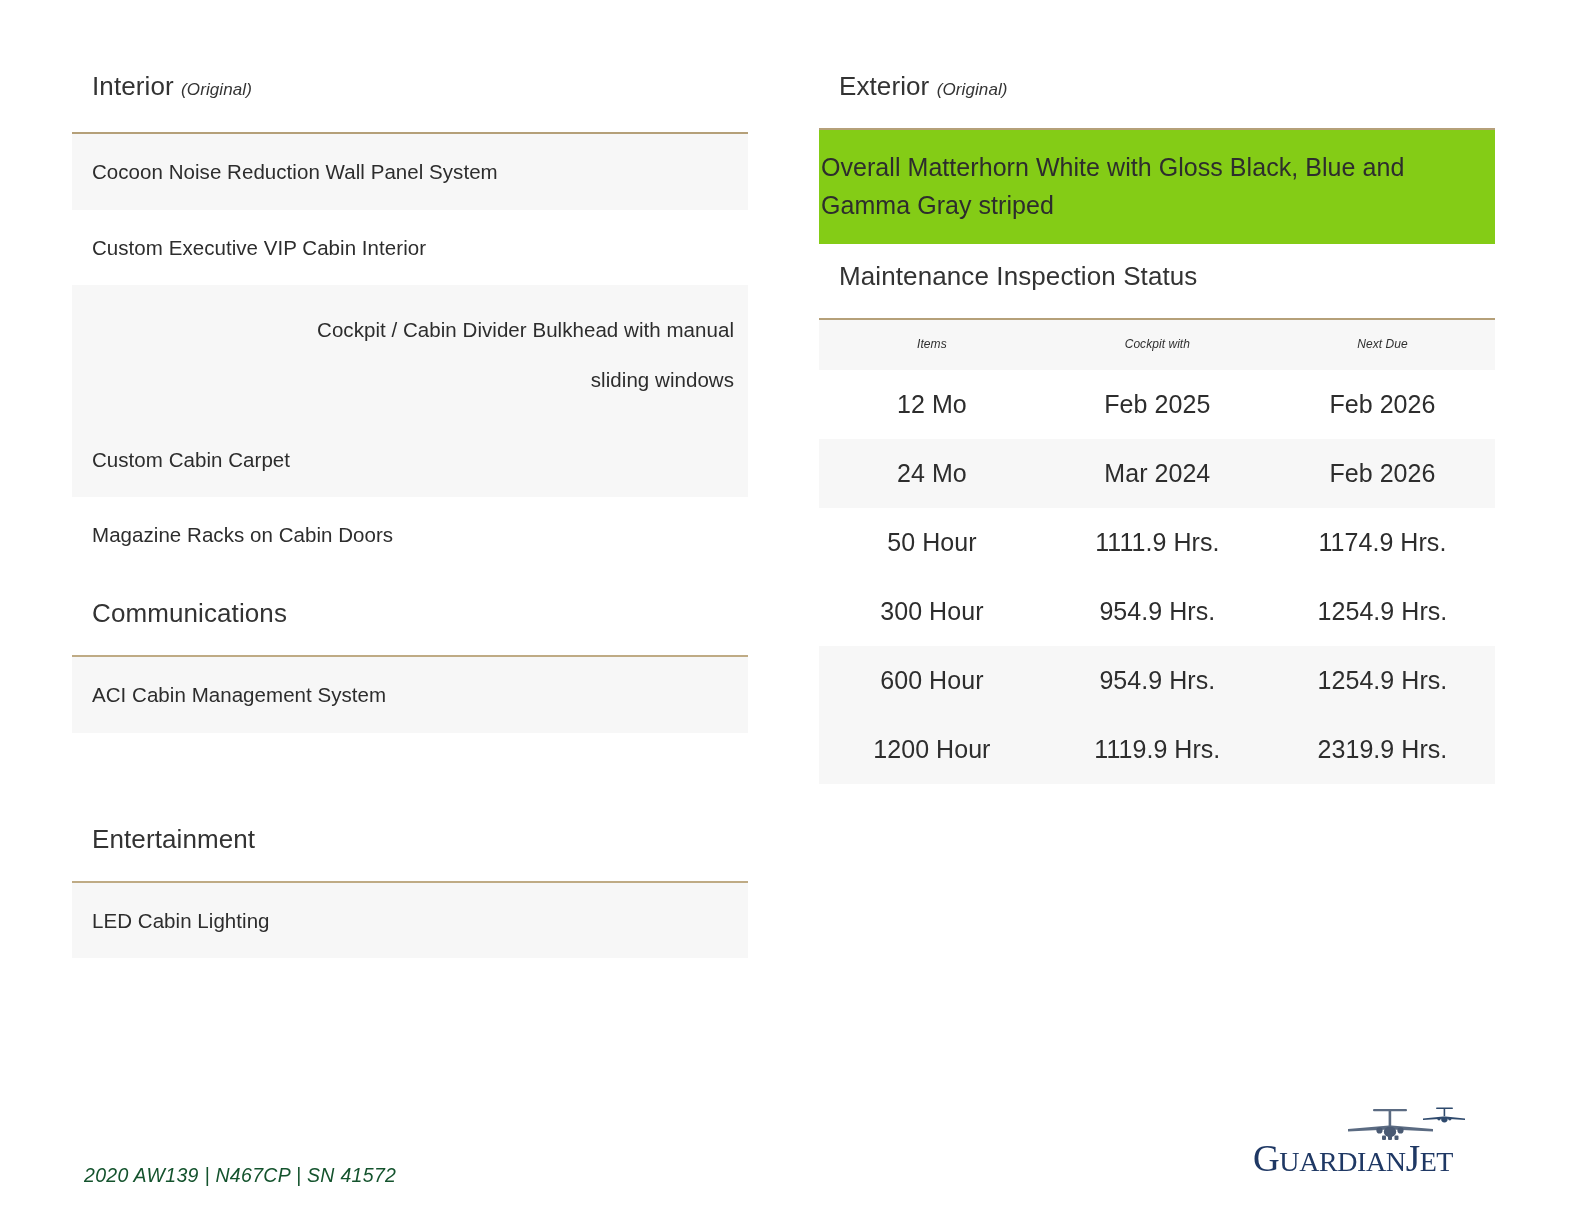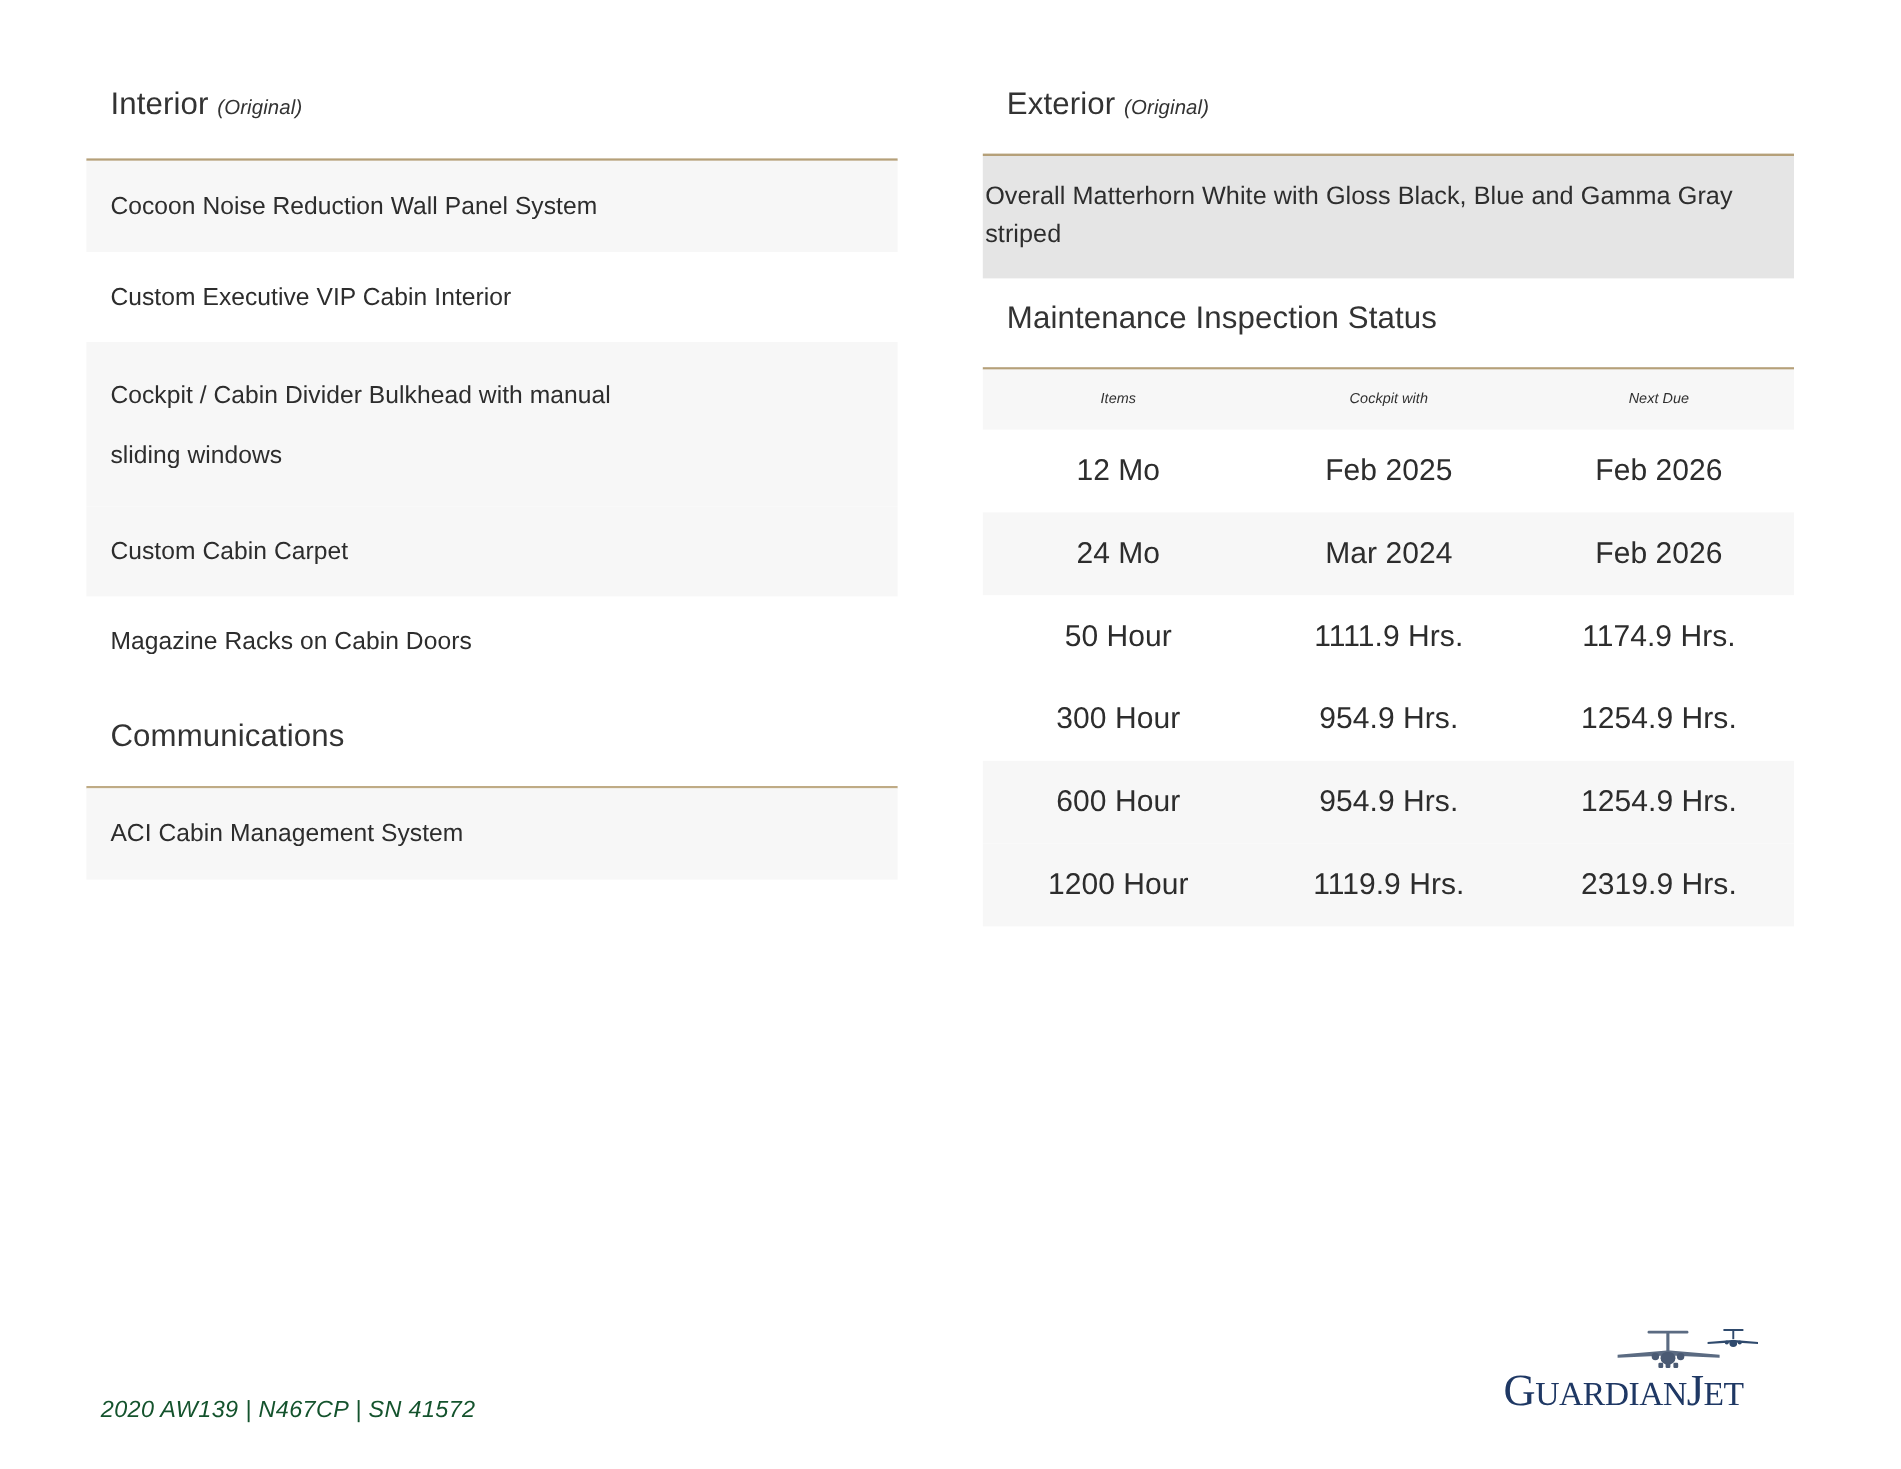--- a/index.html
+++ b/index.html
@@ -81,20 +81,21 @@
     margin-left: -2px;
     width: 680px;
     line-height: 1.52;
     text-indent: 22px;
   }
 
   
   .spec-row.split {
     padding: 20px 14px 18px 20px;
     line-height: 2.4;
+    text-align: right;
   }
 
   
   .mx-table {
     width: 100%;
     border-collapse: collapse;
     table-layout: fixed;
   }
   .mx-table th,
   .mx-table td {
@@ -113,24 +114,24 @@
   }
   .mx-table tr.shaded th,
   .mx-table tr.shaded td { background: #f7f7f7; }
 
   .mx-table col.c1 { width: 33.4%; }
   .mx-table col.c2 { width: 33.3%; }
   .mx-table col.c3 { width: 33.3%; }
 
   
   .ext-para {
-    font-size: 21px;
+    font-size: 25px;
     line-height: 1.52;
     color: #2d2d2d;
-    background: #e5e5e5;
+    background: #84cc16;
     padding: 18px 6px 20px 2px;
     letter-spacing: 0.05px;
   }
 
   
   .footer-text {
     position: absolute;
     left: 84px;
     top: 1152px;
     font-size: 19.5px;
@@ -185,20 +186,28 @@
       <div class="section-head"><span>Communications</span></div>
       <div class="sp-26"></div>
       <div class="rule thin"></div>
       <div class="spec-list">
         <div class="spec-row shaded">ACI Cabin Management System</div>
       </div>
     </div>
 
     <div class="sp-92"></div>
 
+    <div>
+      <div class="section-head"><span>Entertainment</span></div>
+      <div class="sp-26"></div>
+      <div class="rule thin"></div>
+      <div class="spec-list">
+        <div class="spec-row shaded">LED Cabin Lighting</div>
+      </div>
+    </div>
 
   </div>
 
   <div class="col-right">
 
     <div>
       <div class="section-head"><span>Exterior</span> <span class="qualifier">(Original)</span></div>
       <div class="sp-26"></div>
       <div class="rule"></div>
       <div class="ext-para">Overall Matterhorn White with Gloss Black, Blue and Gamma Gray striped</div>

